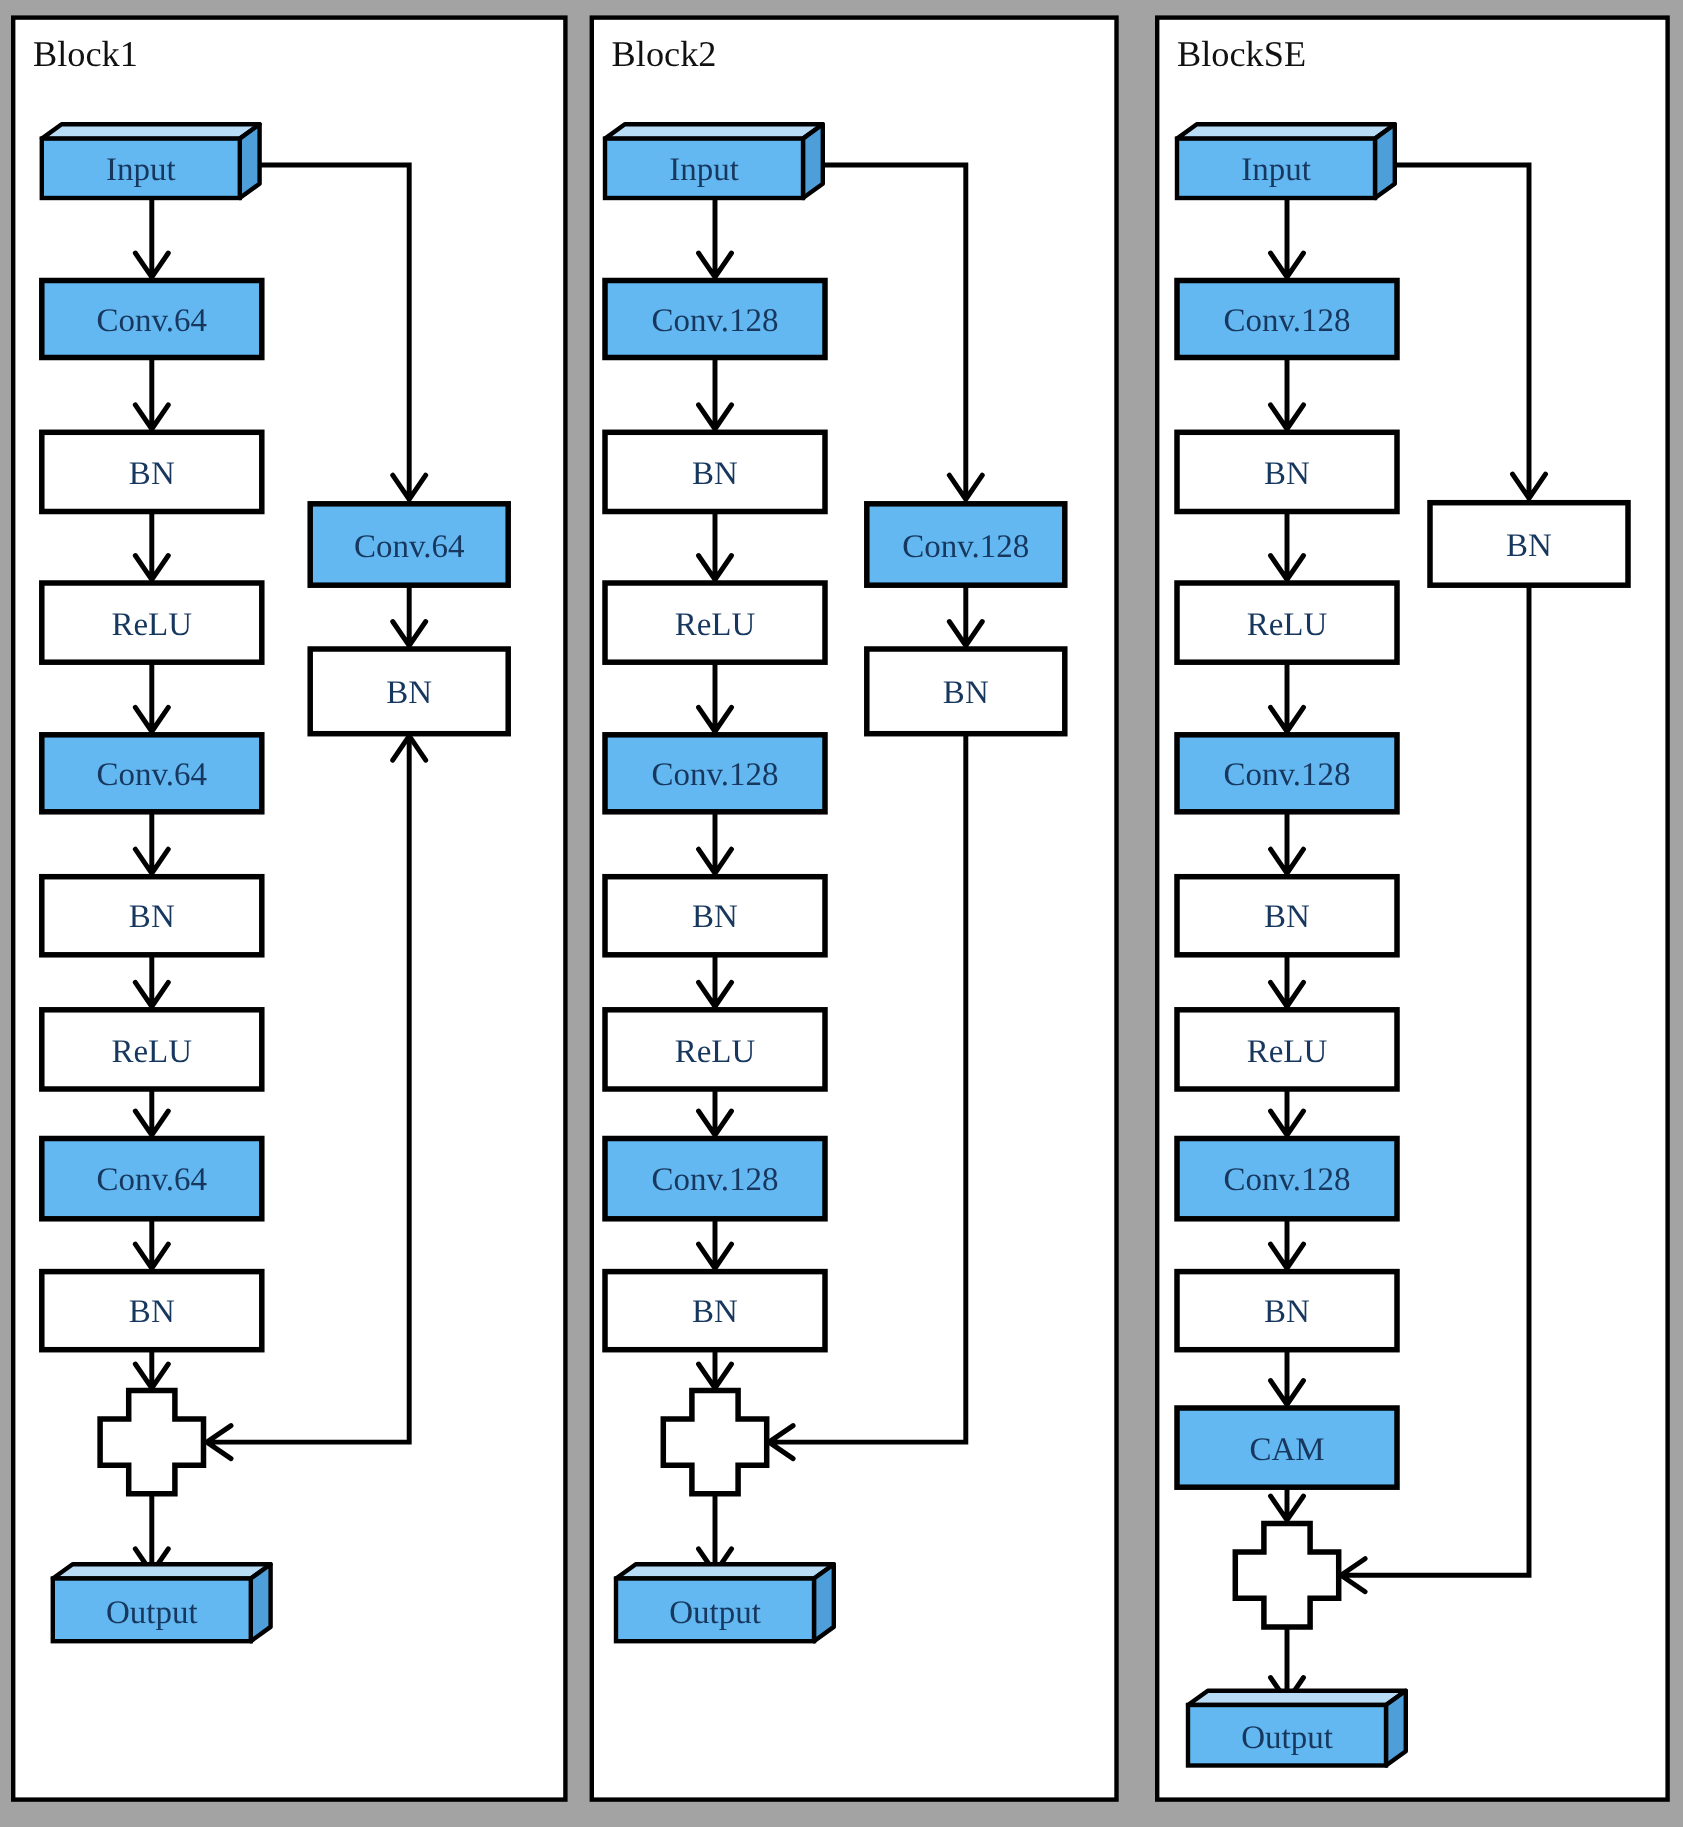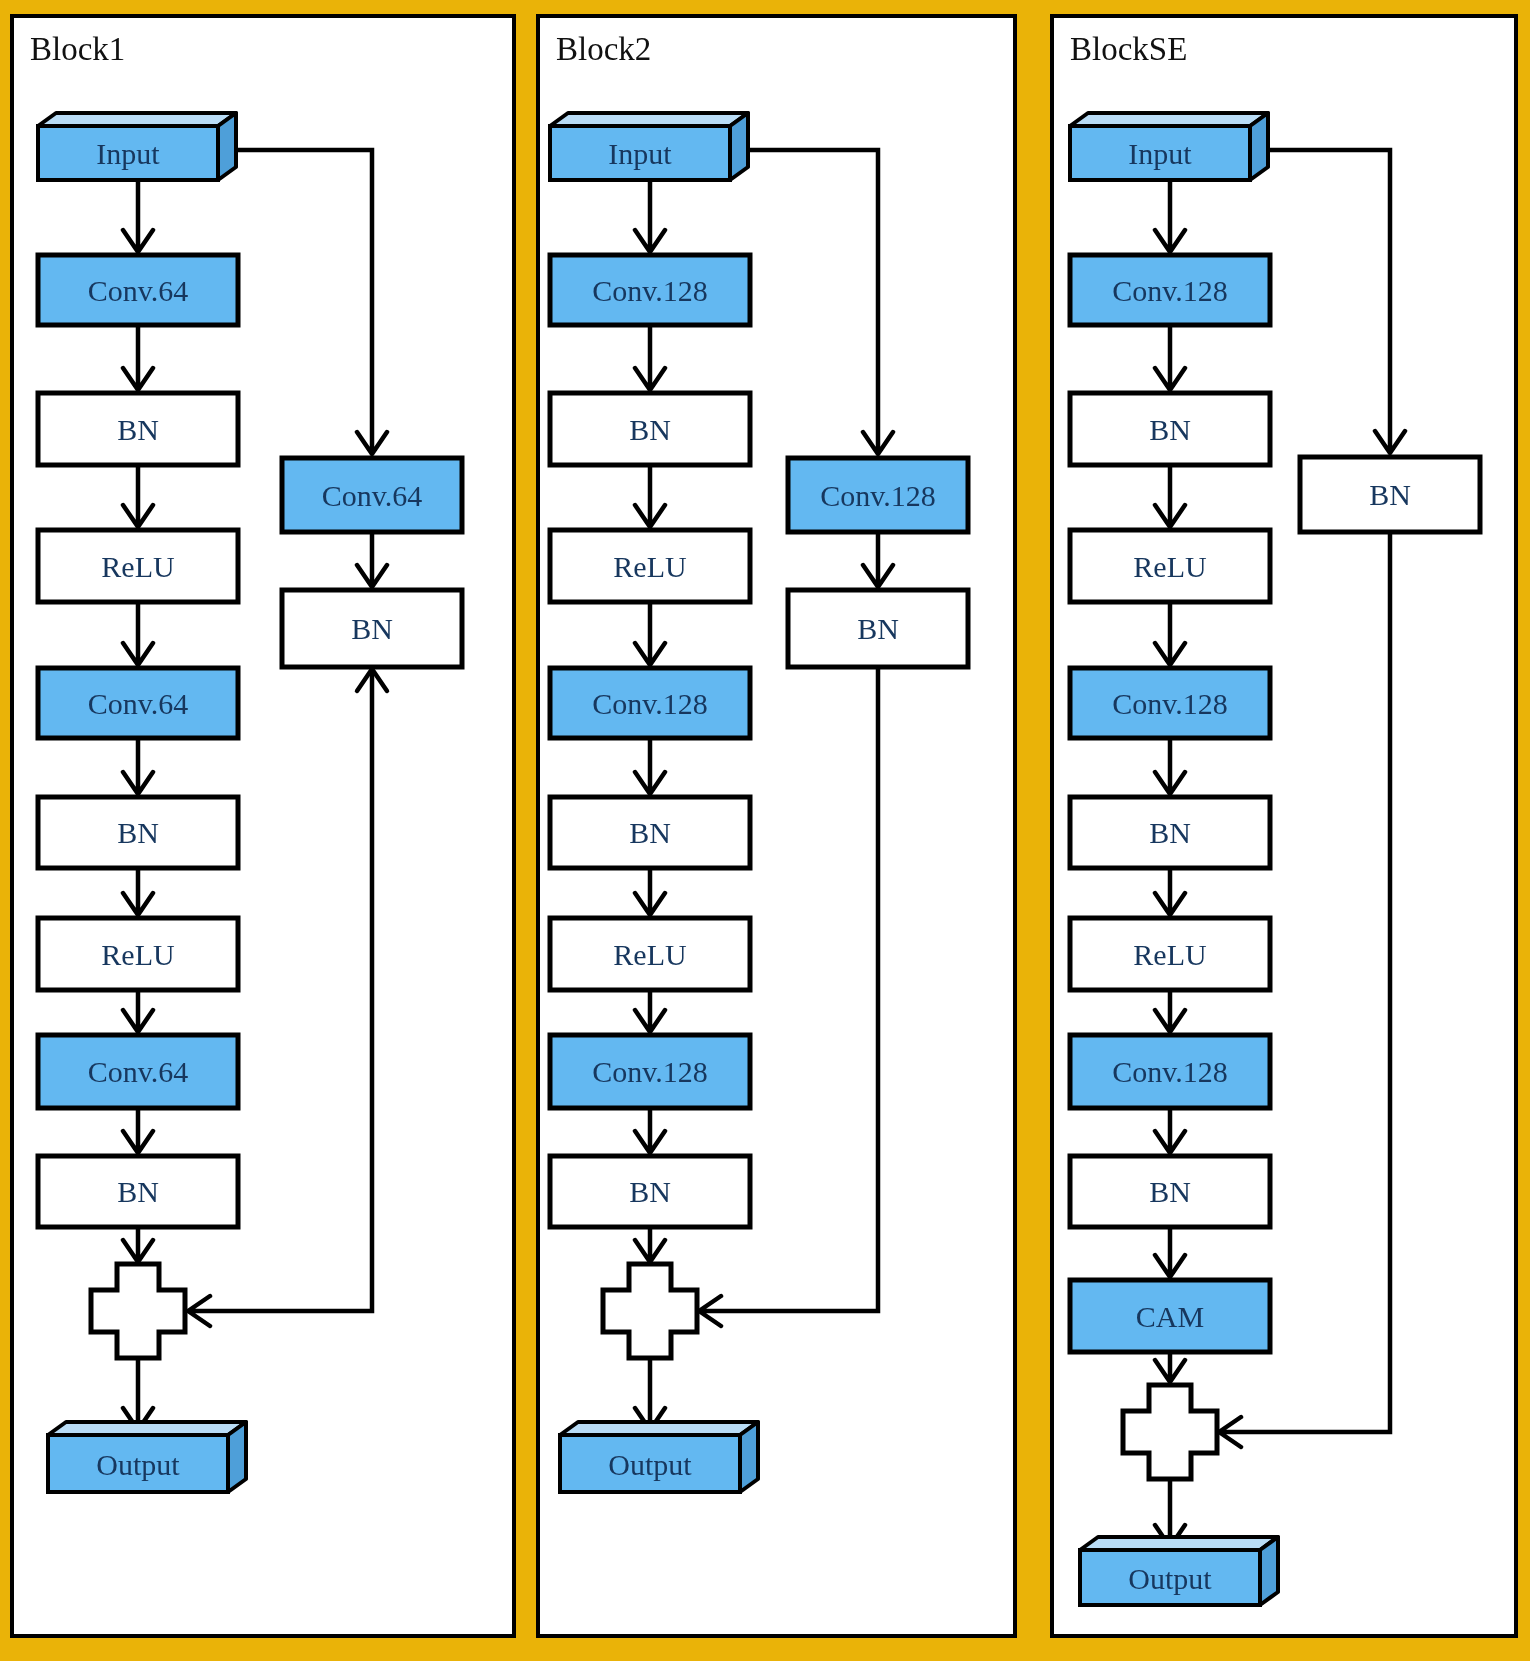--- a/index.html
+++ b/index.html
@@ -1,16 +1,16 @@
 <!DOCTYPE html>
 <html><head>
 <meta charset="utf-8">
 <style>
   html,body{margin:0;padding:0;background:#ffffff;}
-  #stage{position:relative;width:1530px;height:1661px;background:#eab308;overflow:hidden;}
+  #stage{position:relative;width:1530px;height:1661px;background:#a3a3a3;overflow:hidden;}
   #stage svg{position:absolute;left:0;top:0;width:100%;height:100%;}
   .panel{fill:#ffffff;stroke:#000000;stroke-width:4;}
   .boxw{fill:#ffffff;stroke:#000000;stroke-width:5;}
   .boxb{fill:#63b8f1;stroke:#000000;stroke-width:5;}
   .face-top{fill:#b9dcf6;stroke:#000000;stroke-width:4;stroke-linejoin:round;}
   .face-side{fill:#4e9fd9;stroke:#000000;stroke-width:4;stroke-linejoin:round;}
   .face-front{fill:#63b8f1;stroke:#000000;stroke-width:4;}
   .flow{fill:none;stroke:#000000;stroke-width:4.5;stroke-linecap:round;}
   .cross{fill:#ffffff;stroke:#000000;stroke-width:5;stroke-linejoin:miter;}
   .lbl{font-family:"Liberation Serif","DejaVu Serif",serif;font-size:30px;fill:#17375e;text-anchor:middle;}

